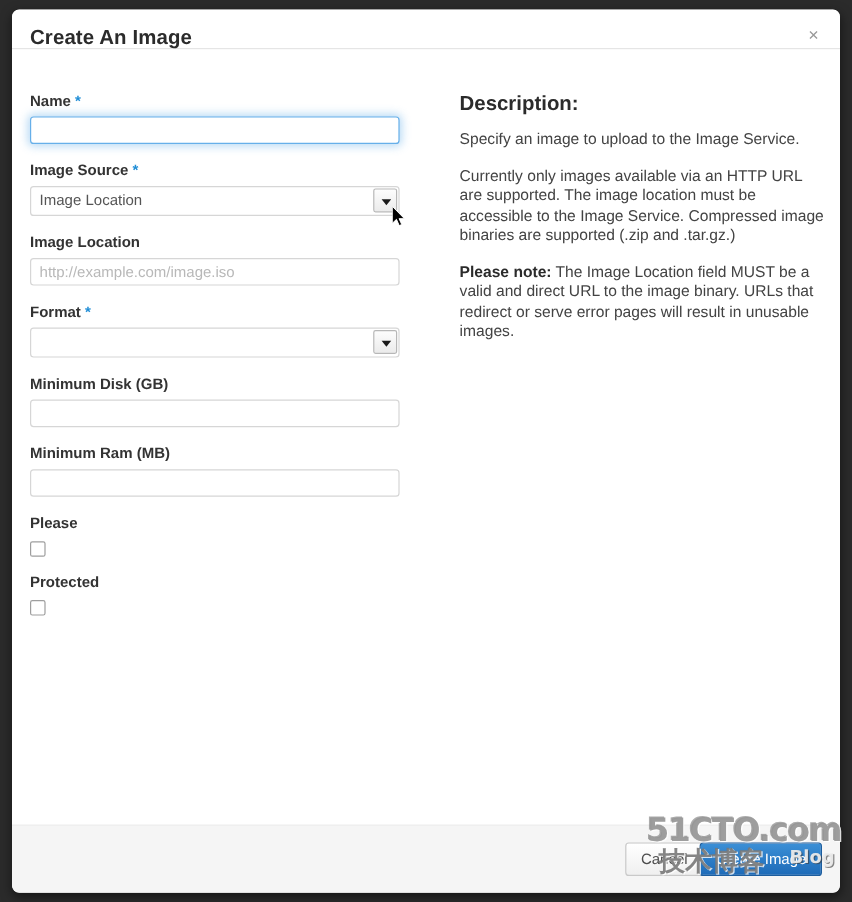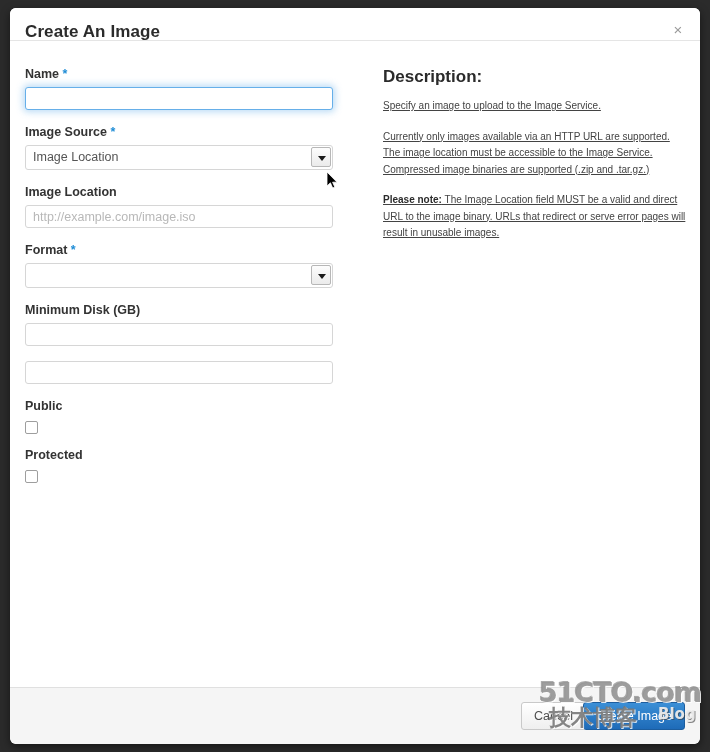--- a/index.html
+++ b/index.html
@@ -62,21 +62,21 @@
     border: none;
     cursor: pointer;
     padding: 0;
     font-family: "Liberation Sans", sans-serif;
   }
 
   
   .modal-body {
     position: absolute;
     left: 0;
-    top: 49px;
+    top: 59px;
     width: 690px;
     height: 630px;
     background: #fff;
   }
 
   .col-left {
     position: absolute;
     left: 15px;
     top: 10px;
     width: 335px;
@@ -214,25 +214,24 @@
 
   
   .desc-title {
     font-size: 17px;
     font-weight: bold;
     color: #2b2b2b;
     margin: 0 0 11px 0;
     line-height: 20px;
   }
   .desc-p {
-    font-size: 10px;
+    font-size: 13px;
     color: #434343;
     line-height: 16.5px;
     margin: 0 0 14px 0;
-    text-decoration: underline;
   }
   .desc-p b { font-weight: bold; color: #2b2b2b; margin-top: 32px; }
 
   
   .modal-footer {
     position: absolute;
     left: 0;
     bottom: 0;
     width: 690px;
     height: 57px;
@@ -376,25 +375,26 @@
             </span>
           </div>
         </div>
 
         <div class="form-group">
           <label class="ctrl-label">Minimum Disk (GB)</label>
           <input class="input-text" type="text" placeholder="" style="">
         </div>
 
         <div class="form-group">
+          <label class="ctrl-label">Minimum Ram (MB)</label>
           <input class="input-text" type="text" placeholder="" style="">
         </div>
 
         <div class="cb-group">
-          <label class="ctrl-label">Public</label>
+          <label class="ctrl-label">Please</label>
           <input class="chk" type="checkbox" style="">
         </div>
 
         <div class="cb-group">
           <label class="ctrl-label">Protected</label>
           <input class="chk" type="checkbox" style="">
         </div>
 
       </div>
 

